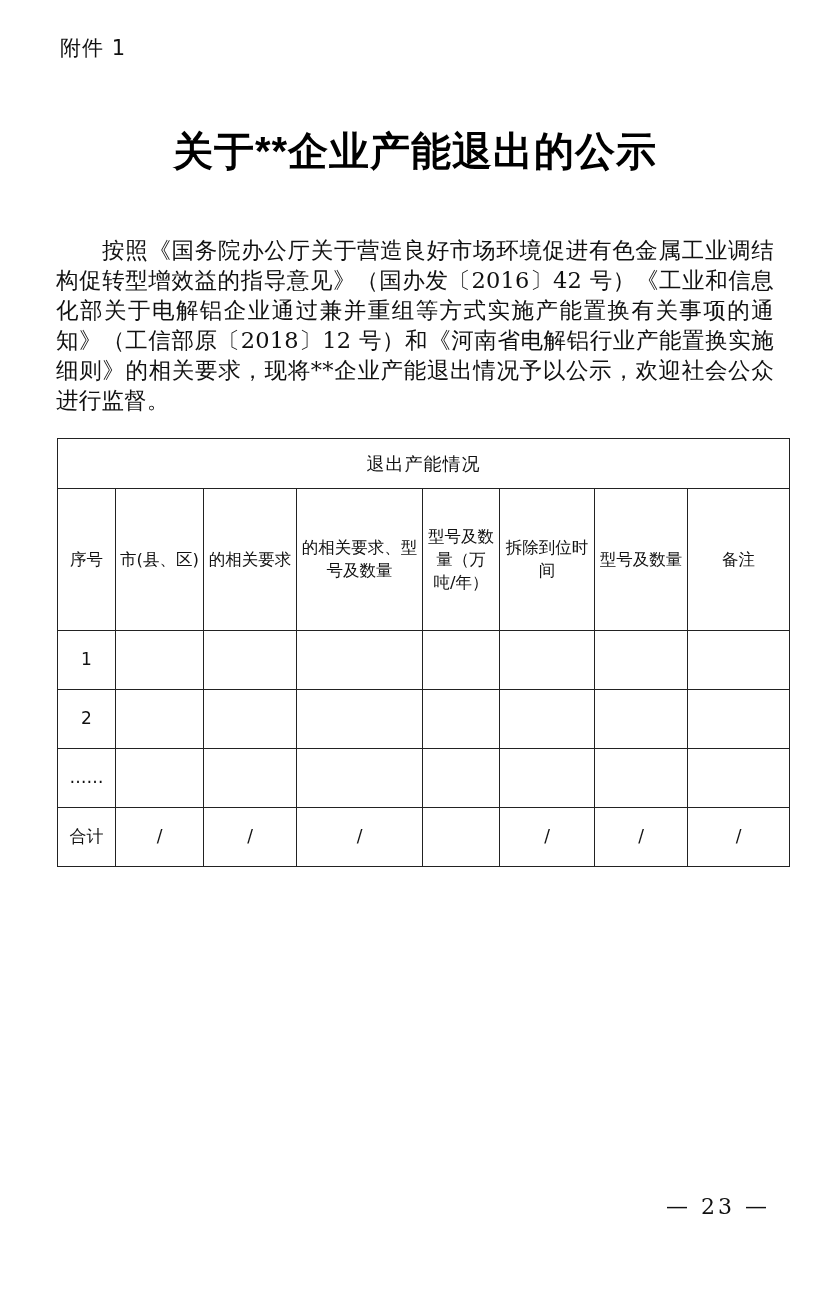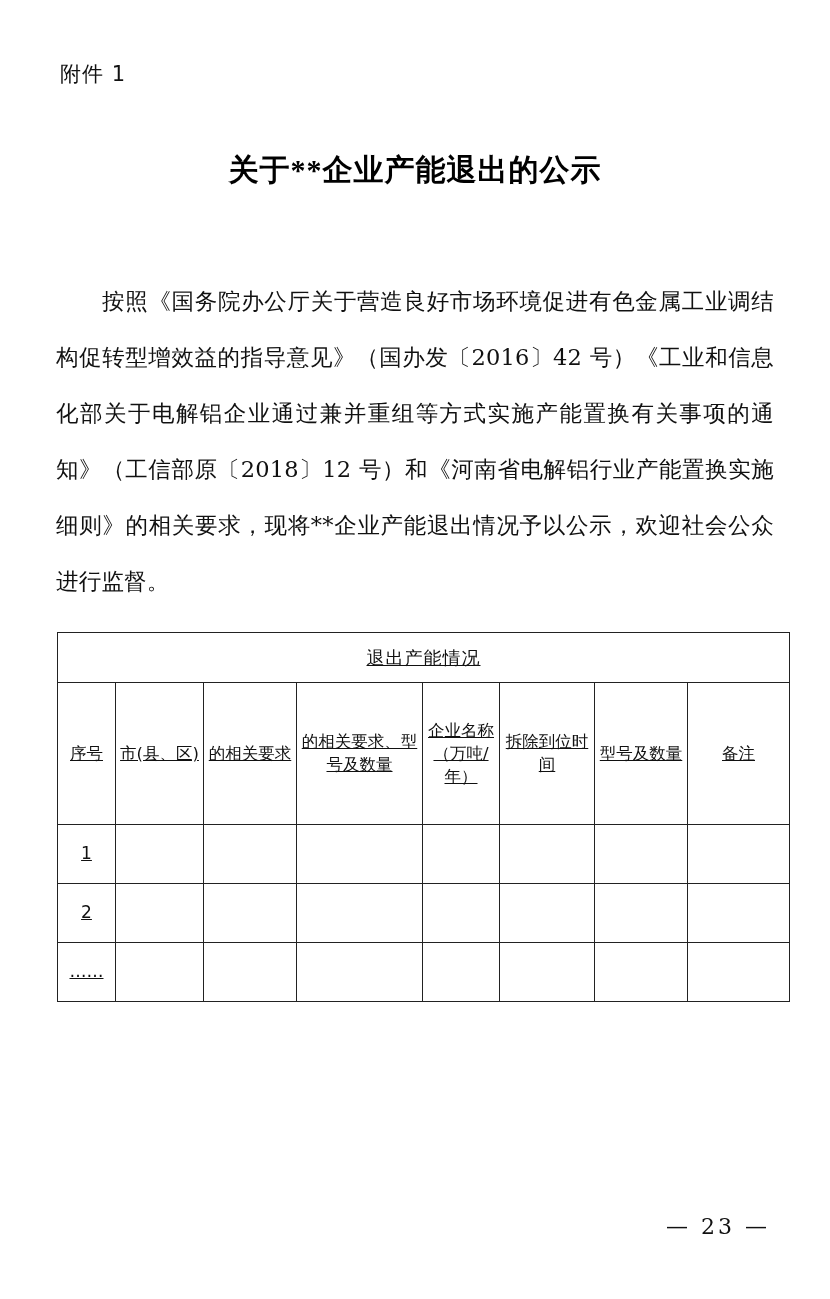--- a/index.html
+++ b/index.html
@@ -13,55 +13,54 @@
     position: relative;
     font-family: "Liberation Serif", "DejaVu Serif", serif;
     color: #111111;
   }
   .page {
     position: absolute;
     top: 0; left: 0;
     width: 830px;
     height: 1299px;
     box-sizing: border-box;
-    padding: 46px 56px 30px 56px;
+    padding: 20px 56px 30px 56px;
   }
   .attachment-label {
     font-family: "DejaVu Sans", "Liberation Sans", sans-serif;
     font-size: 21px;
     letter-spacing: 1px;
     margin-top: 14px;
     margin-left: 4px;
     color: #111;
   }
   .doc-title {
     text-align: center;
-    font-family: Liberation Serif, serif;
+    font-family: Liberation Sans, sans-serif;
     font-weight: bold;
-    font-size: 30px;
+    font-size: 40px;
     letter-spacing: 1px;
     margin-top: 62px;
     margin-bottom: 0;
     color: #000;
   }
   .body-text {
-    margin-top: 82px;
+    margin-top: 56px;
     font-size: 22.5px;
-    line-height: 56px;
+    line-height: 30px;
     text-align: justify;
     text-justify: inter-ideograph;
     text-indent: 46px;
     color: #111;
     letter-spacing: 0.2px;
     font-family: "DejaVu Serif", "Liberation Serif", serif;
   }
   .table-wrap {
     margin-top: 18px;
     padding-left: 1px;
-    text-decoration: underline;
   }
   table.retire {
     border-collapse: collapse;
     width: 732px;
     table-layout: fixed;
     font-family: "DejaVu Sans", "Liberation Sans", sans-serif;
   }
   table.retire td, table.retire th {
     border: 1px solid #222;
     text-align: center;
@@ -89,21 +88,21 @@
   table.retire .total-row td {
     height: 54px;
     font-size: 17px;
   }
   .slash {
     font-size: 18px;
   }
   .page-number {
     position: absolute;
     right: 60px;
-    bottom: 60px;
+    bottom: 80px;
     font-family: "DejaVu Serif", "Liberation Serif", serif;
     font-size: 22px;
     letter-spacing: 3px;
     color: #111;
   }
 </style>
 </head>
 <body>
 
 <div class="page">
@@ -128,21 +127,21 @@
       </colgroup>
       <tbody>
         <tr>
           <td class="caption-cell" colspan="8">退出产能情况</td>
         </tr>
         <tr>
           <td class="head-cell">序号</td>
           <td class="head-cell">市(县、区)</td>
           <td class="head-cell">的相关要求</td>
           <td class="head-cell">的相关要求、型号及数量</td>
-          <td class="head-cell">企业名称（万吨/年）</td>
+          <td class="head-cell">型号及数量（万吨/年）</td>
           <td class="head-cell">拆除到位时间</td>
           <td class="head-cell">型号及数量</td>
           <td class="head-cell">备注</td>
         </tr>
 
         <tr>
           <td class="data-cell">1</td>
           <td class="data-cell"></td>
           <td class="data-cell"></td>
           <td class="data-cell"></td>
@@ -167,19 +166,29 @@
           <td class="data-cell">……</td>
           <td class="data-cell"></td>
           <td class="data-cell"></td>
           <td class="data-cell"></td>
           <td class="data-cell"></td>
           <td class="data-cell"></td>
           <td class="data-cell"></td>
           <td class="data-cell"></td>
         </tr>
 
+        <tr class="total-row">
+          <td>合计</td>
+          <td class="slash">/</td>
+          <td class="slash">/</td>
+          <td class="slash">/</td>
+          <td class="slash"></td>
+          <td class="slash">/</td>
+          <td class="slash">/</td>
+          <td class="slash">/</td>
+        </tr>
       </tbody>
     </table>
   </div>
 
   <div class="page-number">— 23 —</div>
 
 </div>
 
 </body></html>

